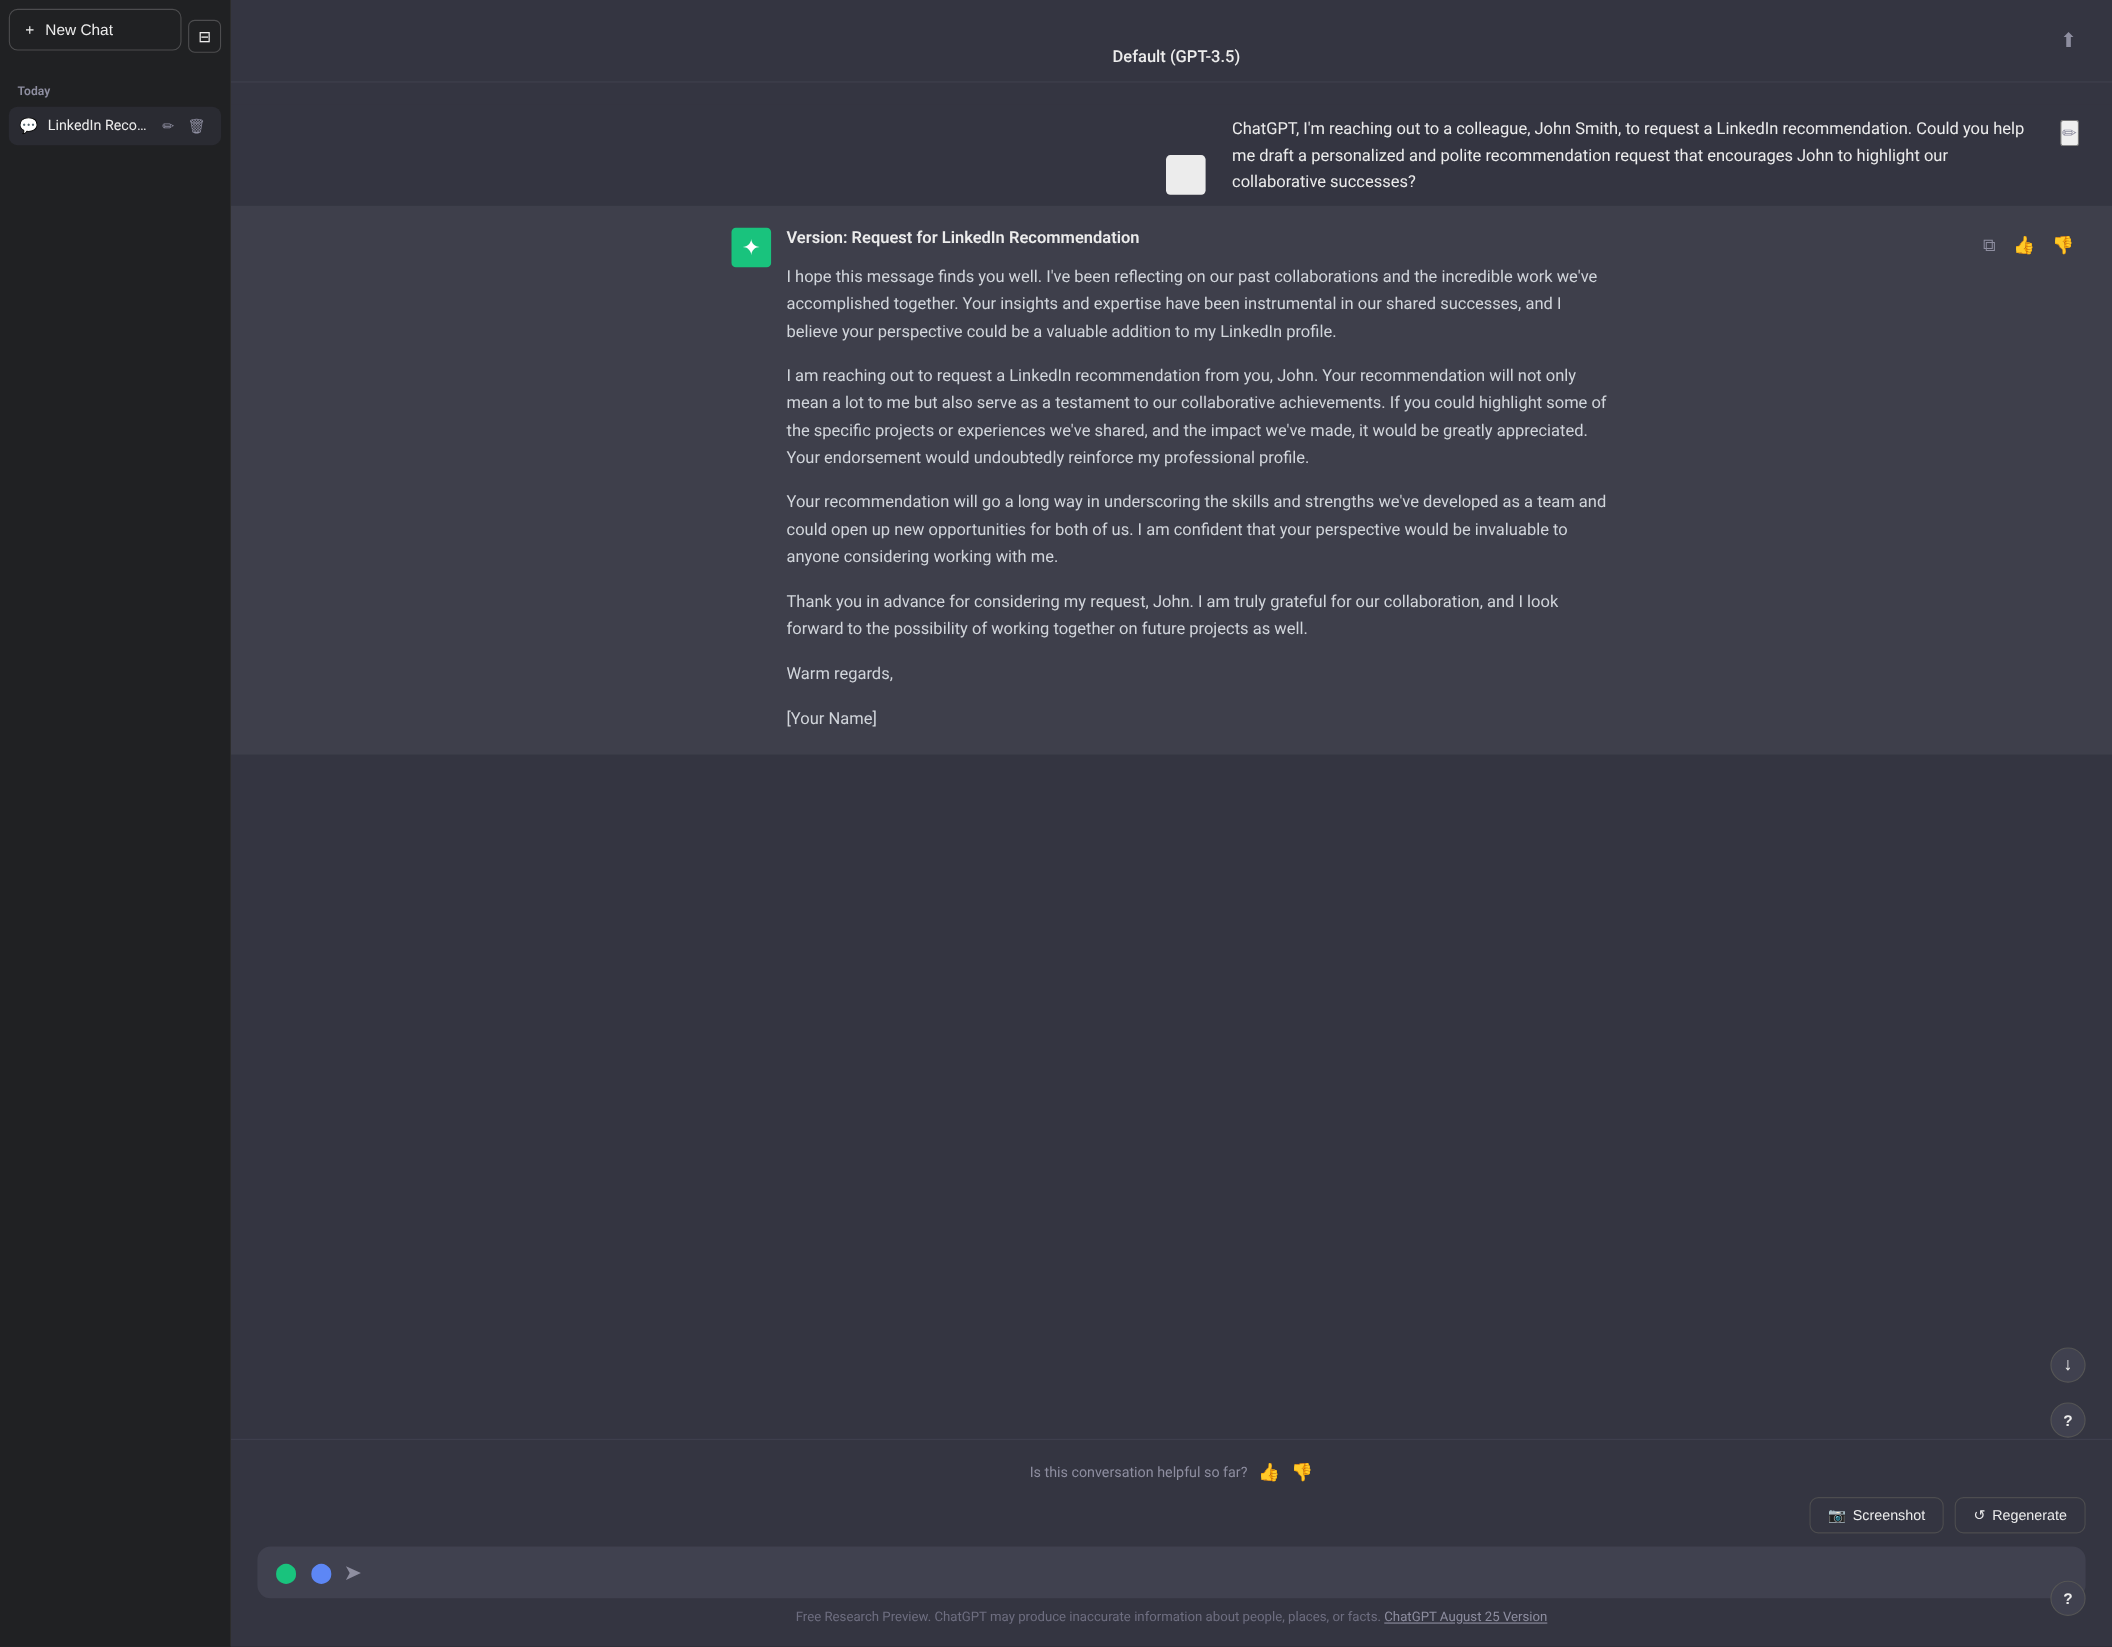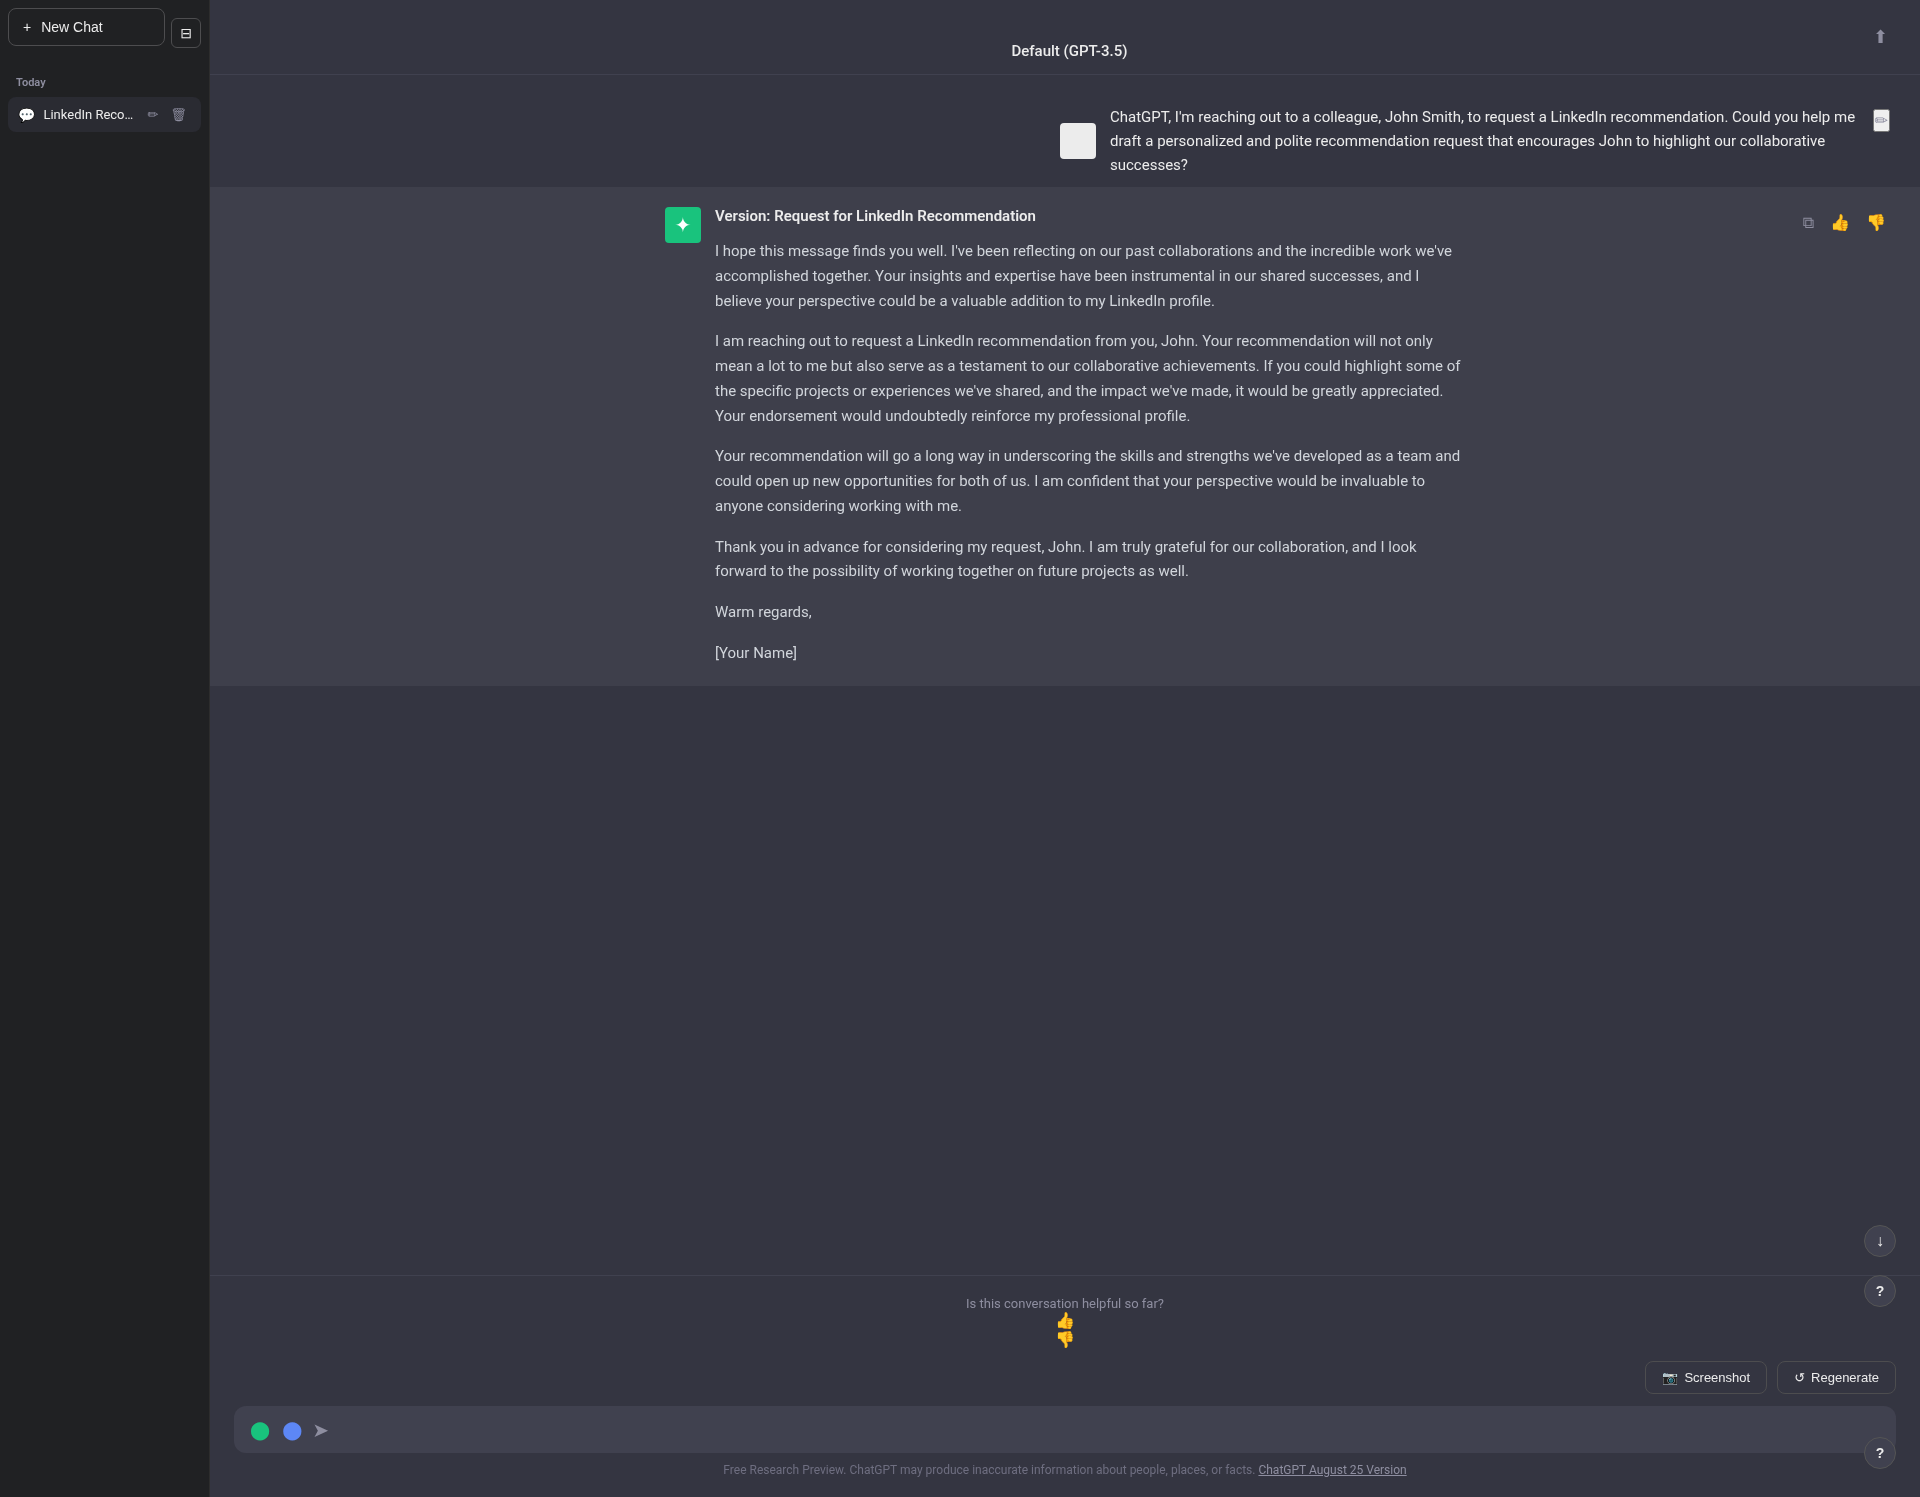--- a/index.html
+++ b/index.html
@@ -155,22 +155,22 @@
     
     .user-message-row {
       display: flex;
       justify-content: flex-end;
       padding: 10px 60px 10px 200px;
       background: #343541;
       position: relative;
     }
     .user-message-content {
       display: flex;
-      align-items: center;
-      gap: 14px;
+      align-items: flex-end;
+      gap: 24px;
       max-width: 800px;
     }
     .user-avatar {
       width: 36px;
       height: 36px;
       background: #ececec;
       border-radius: 4px;
       flex-shrink: 0;
     }
     .user-text {
@@ -257,24 +257,24 @@
     
     .bottom-area {
       background: #343541;
       border-top: 1px solid #40414f;
       padding: 12px 24px 16px;
     }
     .conversation-helpful {
       display: flex;
       align-items: center;
       justify-content: center;
+      gap: 10px;
       padding: 8px 0 12px;
       font-size: 13px;
       color: #8e8ea0;
-      flex-direction: column;
     }
     .helpful-icon-btn {
       background: none;
       border: none;
       color: #8e8ea0;
       cursor: pointer;
       font-size: 16px;
     }
     .bottom-action-row {
       display: flex;

